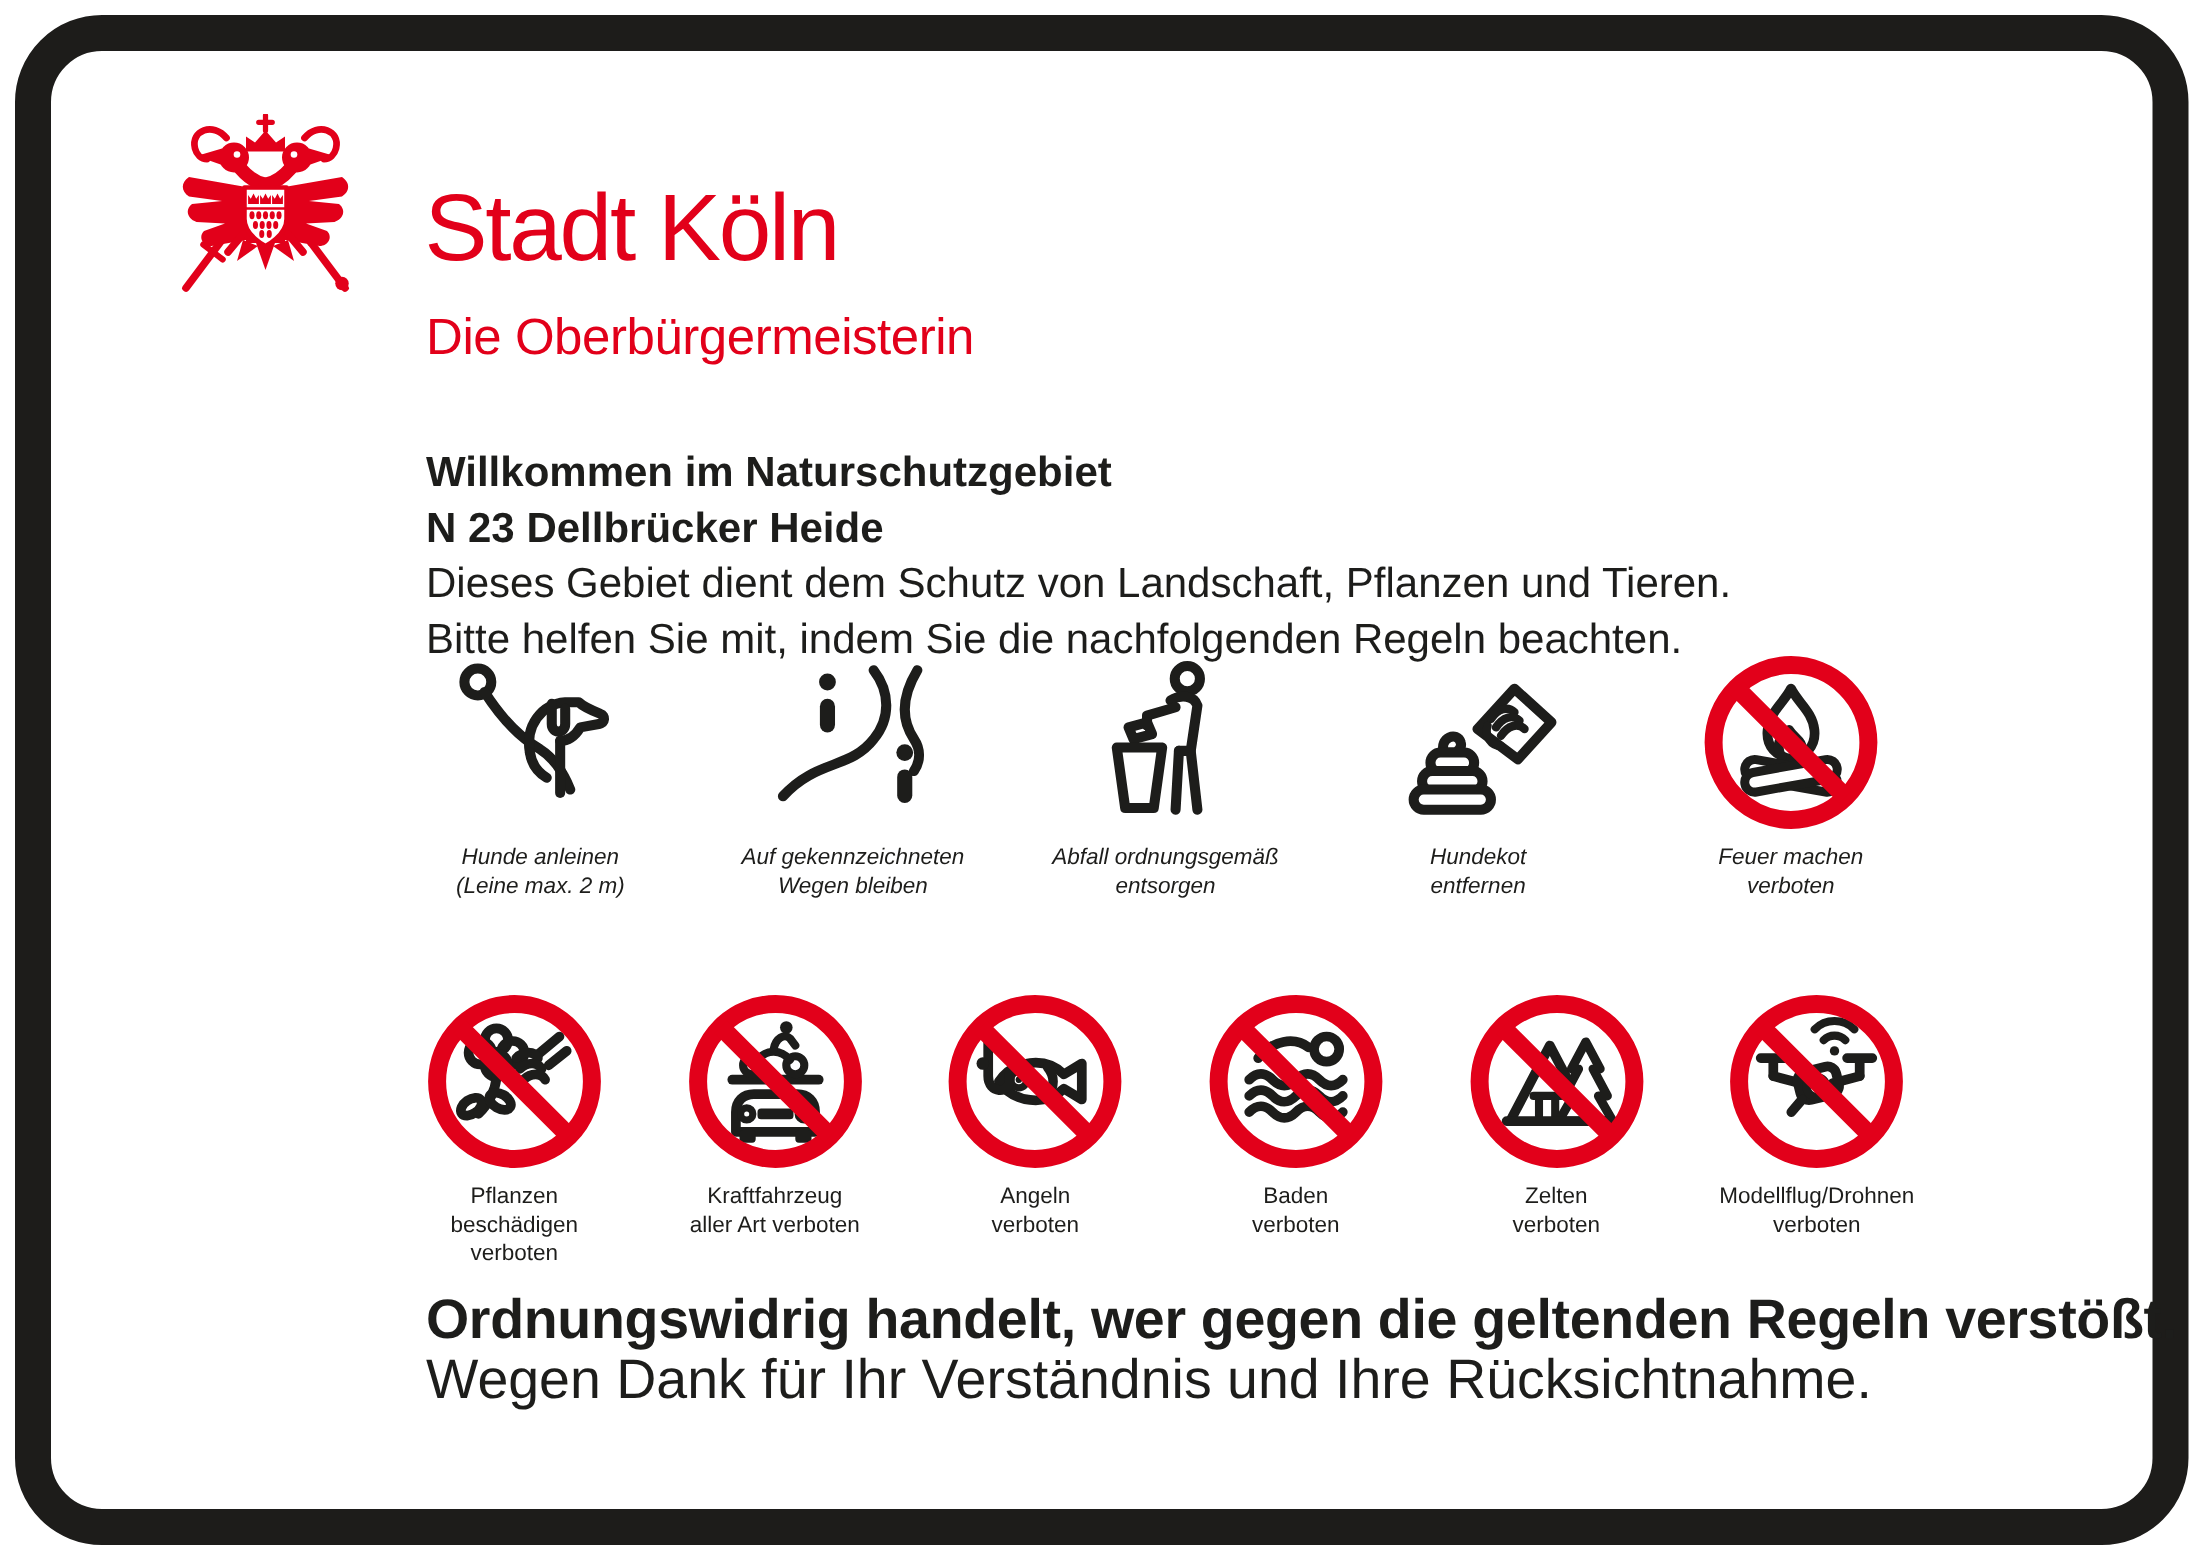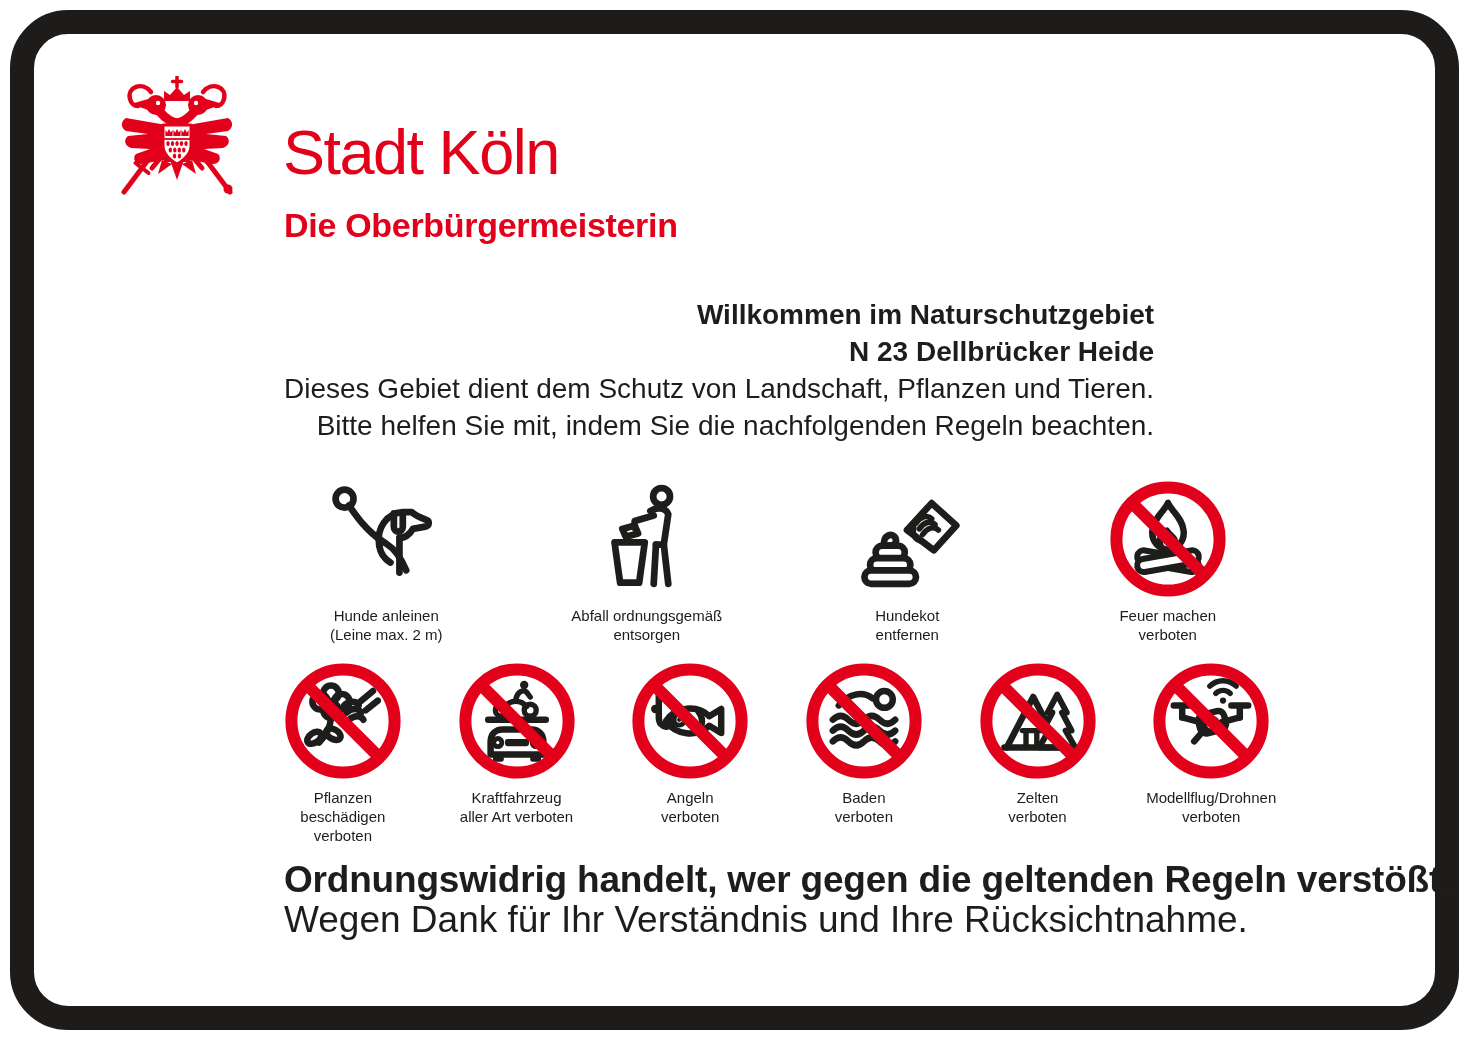--- a/index.html
+++ b/index.html
@@ -10,29 +10,29 @@
   .frame{
     position:absolute;left:10px;top:10px;width:1449px;height:1020px;
     box-sizing:border-box;border:24px solid #1d1c1a;border-radius:58px;background:#fff;
   }
   .logo{position:absolute;left:118px;top:76px;width:118px;height:126px;}
   .brand-title{
     position:absolute;left:283px;top:116px;font-size:63px;font-weight:400;
     letter-spacing:-1.5px;color:#e2001a;white-space:nowrap;
   }
   .brand-subtitle{
-    position:absolute;left:284px;top:206px;font-size:34px;font-weight:700;
+    position:absolute;left:284px;top:206px;font-size:34px;font-weight:400;
     letter-spacing:-0.3px;color:#e2001a;white-space:nowrap;
   }
-  .intro{position:absolute;left:284px;top:296px;font-size:28px;line-height:37px;text-align:right;}
+  .intro{position:absolute;left:284px;top:296px;font-size:28px;line-height:37px;}
   .intro .hd{font-weight:700;}
   .footer{position:absolute;left:284px;top:860px;font-size:37px;line-height:40px;}
   .footer .hd{font-weight:700;letter-spacing:-0.2px;}
   .rules-row{position:absolute;left:256px;width:1042px;display:flex;}
-  .row1{top:476px;}
+  .row1{top:432px;font-style:italic;}
   .row2{top:658px;justify-content:space-between;}
   .cell{flex:1;display:flex;flex-direction:column;align-items:center;}
   .icon-box{height:126px;display:flex;align-items:center;justify-content:center;}
   .rule-label{margin-top:4px;text-align:center;font-size:15px;line-height:19px;color:#1d1d1b;}
   .ll{display:block;}
   .pict .s{fill:none;stroke:#1d1d1b;stroke-width:6;stroke-linecap:round;stroke-linejoin:round;}
   .pict .s2{fill:none;stroke:#1d1d1b;stroke-width:5.4;stroke-linecap:round;stroke-linejoin:round;}
   .pict .f{fill:#1d1d1b;stroke:none;}
   .pict .wf{fill:#ffffff;stroke:#1d1d1b;stroke-width:5;stroke-linejoin:round;}
   .pict .ban{fill:none;stroke:#e2001a;stroke-width:10;stroke-linecap:butt;}
@@ -116,20 +116,38 @@
         <path class="s" d="M62 49 L62 80"></path>
         <path class="s" d="M44 56 C45 63 49 68 54 71"></path>
       </svg>
     </div>
     <div class="rule-label">
       <span class="ll">Hunde anleinen</span>
       <span class="ll">(Leine max. 2 m)</span>
     </div>
   </div>
 
+  <div class="cell">
+    <div class="icon-box">
+      <svg class="pict" width="112" height="112" viewBox="0 0 100 100">
+        <path class="s" d="M8 82 C28 60 48 66 62 48 C72 36 72 20 62 7"></path>
+        <path class="s" d="M88 7 C79 22 78 36 86 48 C90 54 90 61 86 67"></path>
+        <g class="f">
+          <rect x="30" y="24" width="9" height="20" rx="4.5"></rect>
+            <circle cx="34.5" cy="14" r="5"></circle>
+          <rect x="76" y="66" width="9" height="20" rx="4.5"></rect>
+            <circle cx="80.5" cy="56" r="5"></circle>
+        </g>
+      </svg>
+    </div>
+    <div class="rule-label">
+      <span class="ll">Auf gekennzeichneten</span>
+      <span class="ll">Wegen bleiben</span>
+    </div>
+  </div>
 
   <div class="cell">
     <div class="icon-box">
       <svg class="pict" width="112" height="112" viewBox="0 0 100 100">
         <circle class="s" cx="63" cy="12" r="7.5"></circle>
         <path class="s" d="M53 25 C59 21 67 22 69 28 L65 55 L69 90"></path>
         <path class="s" d="M58 55 L56 90"></path>
         <path class="s" d="M65 55 L58 55"></path>
         <path class="s" d="M56 29 L39 34 L39 40"></path>
         <path class="s" d="M28 41 L39 38 L42 45 L31 48 Z"></path>

